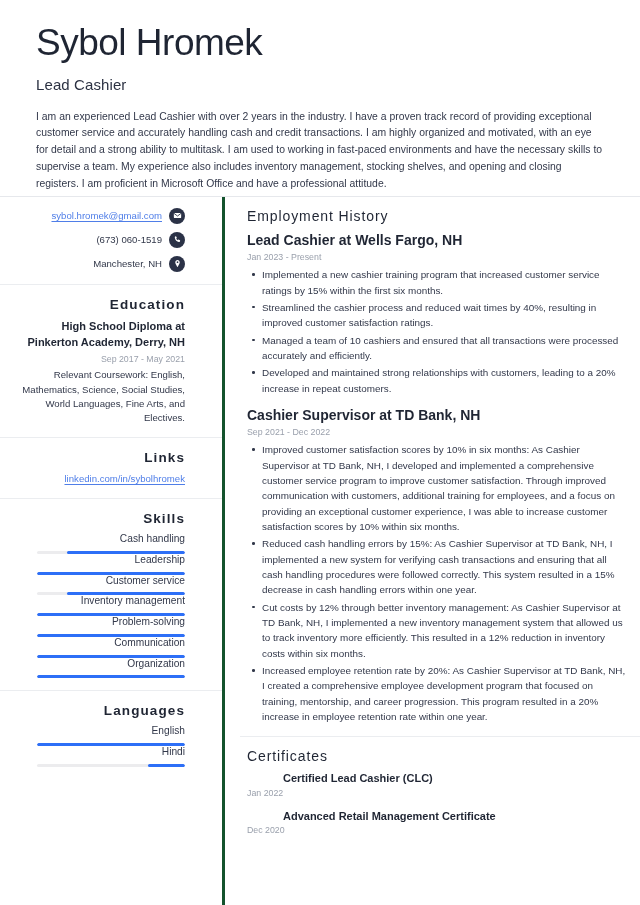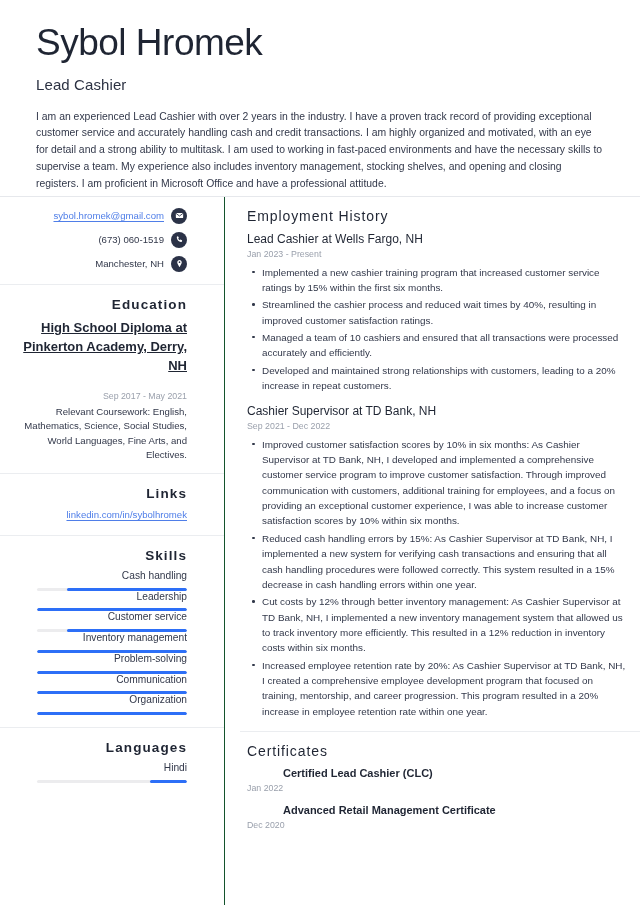--- a/index.html
+++ b/index.html
@@ -28,21 +28,21 @@
   }
   .hrule-top {
     position:absolute; left:0; right:0; top:196px;
     height:1px; background:#e6e8ec;
   }
 
   
   .body { display:flex; position:absolute; top:197px; left:0; right:0; bottom:0; }
   .sidebar {
     width:225px; flex:0 0 225px; position:relative;
-    border-right:1px solid #14532d;
+    border-right:3px solid #14532d;
   }
   .main { flex:1; position:relative; }
 
   
   .side-sec { padding:12px 37px 11px 12px; text-align:right; }
   .side-sec.contact { padding-top:10px; padding-bottom:10px; }
   .side-div { height:1px; background:#ebedf0; margin:0 0 0 0; }
 
   .contact-row {
     display:flex; align-items:center; justify-content:flex-end;
@@ -58,22 +58,22 @@
     background:#2b3247; display:inline-flex;
     align-items:center; justify-content:center; flex:0 0 16px;
   }
   .cicon svg { display:block; }
 
   .side-head {
     font-size:13.5px; font-weight:700; color:#1f2533;
     letter-spacing:1.1px; margin-bottom:7px; text-align:right;
   }
   .edu-deg {
-    font-size:13px; font-weight:700; color:#1f2533;
-    line-height:1.45; margin-bottom:14px;text-decoration:underline;
+    font-size:11px; font-weight:700; color:#1f2533;
+    line-height:1.45; margin-bottom:2px;
   }
   .edu-date { font-size:8.8px; color:#9aa0ac; margin-bottom:3px; line-height:1.4; }
   .edu-desc { font-size:9.6px; color:#32384a; line-height:1.5; }
 
   .links-sec { padding-top:12px; padding-bottom:12px; }
   .link-item { font-size:9.6px; line-height:1.5; }
 
   
   .skills-sec { padding:12px 37px 12px 37px; }
   .skill { }
@@ -95,21 +95,21 @@
 
   
   .main-sec { padding:11px 14px 10px 22px; }
   .main-head {
     font-size:14px; font-weight:400; color:#1f2533;
     letter-spacing:0.9px; margin-bottom:7px;
   }
   .job { margin-bottom:10px; }
   .job:last-child { margin-bottom:0; }
   .job-title {
-    font-size:12px; font-weight:400; color:#1f2533;
+    font-size:14px; font-weight:700; color:#1f2533;
     line-height:1.35; margin-bottom:1px;
   }
   .job-date { font-size:8.8px; color:#9aa0ac; margin-bottom:4px; line-height:1.4; }
   ul.bullets { list-style:none; padding:0; margin:0; }
   ul.bullets li {
     position:relative; padding-left:15px; margin-bottom:2px;
     font-size:9.9px; line-height:1.55; color:#32384a;
   }
   ul.bullets li:before {
     content:""; position:absolute; left:5px; top:6px;
@@ -235,20 +235,26 @@
               <i style="width: 100%;"></i>
             </div>
         </div>
       </div>
 
       <div class="side-div"></div>
 
       <div class="side-sec lang-sec">
         <div class="side-head">Languages</div>
         <div class="skill">
+          <div class="skill-label">English</div>
+          <div class="bar">
+              <i style="width: 100%;"></i>
+            </div>
+        </div>
+        <div class="skill">
           <div class="skill-label">Hindi</div>
           <div class="bar">
               <i style="width: 25%;"></i>
             </div>
         </div>
       </div>
 
     </div>
 
     <div class="main">

